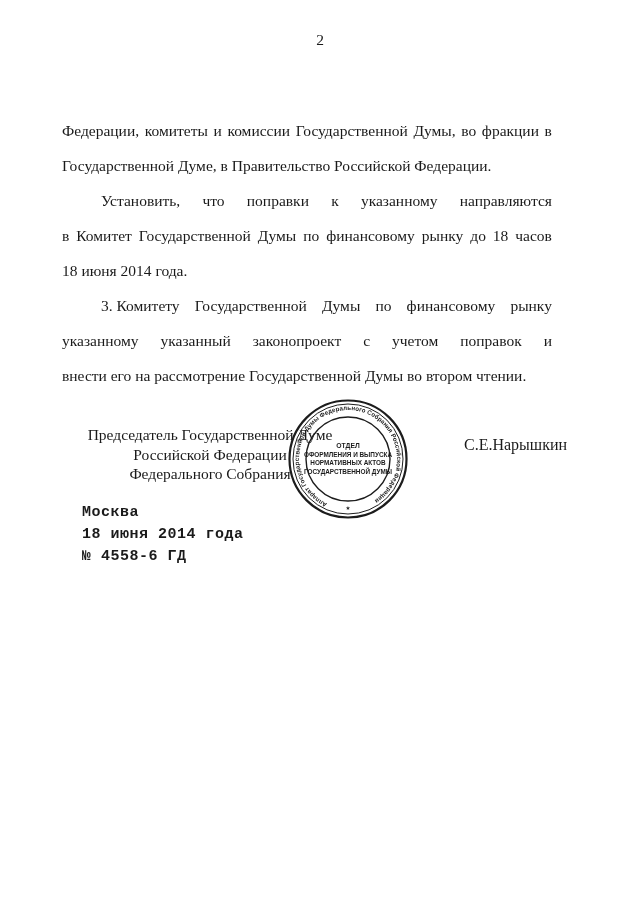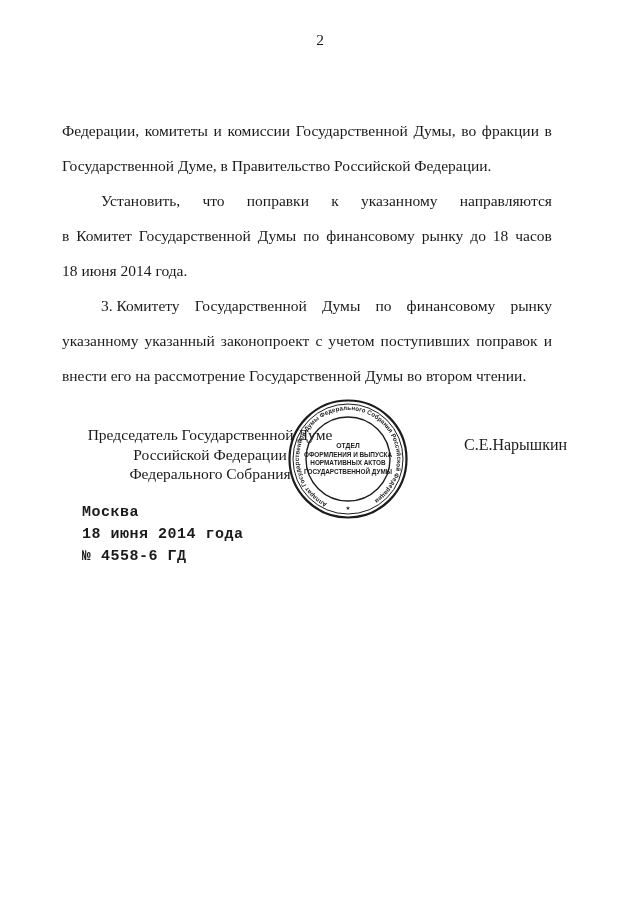--- a/index.html
+++ b/index.html
@@ -120,21 +120,20 @@
         <span>по</span>
         <span>финансовому</span>
         <span>рынку</span>
       </div>
       <div class="line justify">
         <span>указанному</span>
         <span>указанный</span>
         <span>законопроект</span>
         <span>с</span>
         <span>учетом</span>
-        <span>поступивших</span>
         <span>поправок</span>
         <span>и</span>
       </div>
       <div class="line">внести его на рассмотрение Государственной Думы во втором чтении.</div>
     </div>
 
   <div id="signature-block">
     <div>Председатель Государственной Думе</div>
     <div>Российской Федерации</div>
     <div>Федерального Собрания</div>

